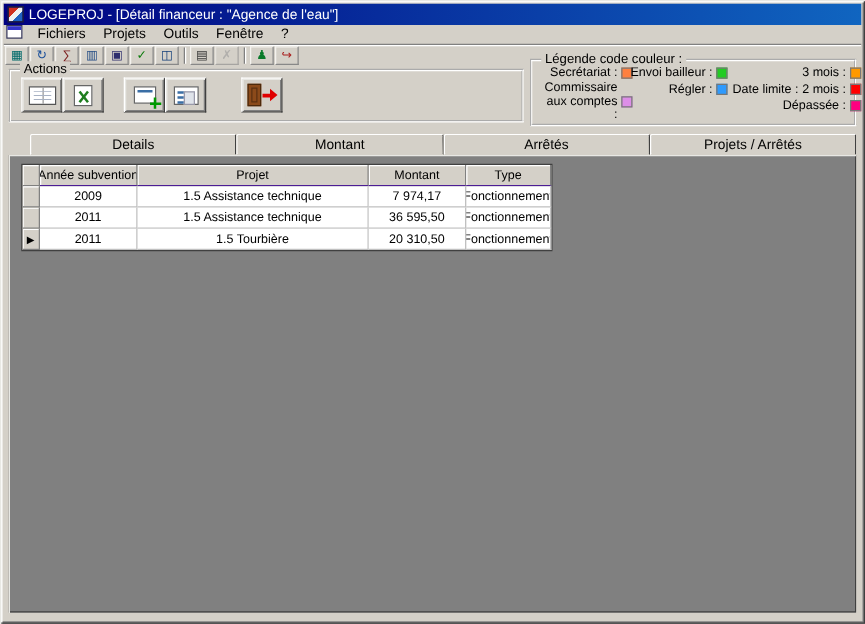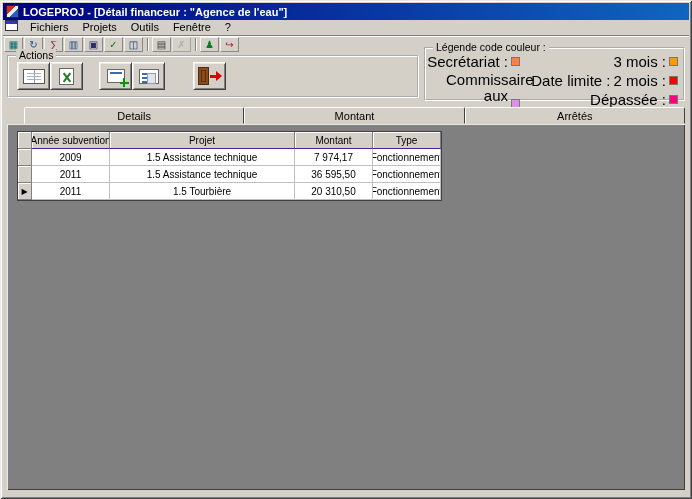--- a/index.html
+++ b/index.html
@@ -13,21 +13,21 @@
   }
 
   
   .titlebar {
     position:absolute; left:3px; top:3px; right:3px; height:17px;
     background:linear-gradient(90deg,#000080,#1065c0);
     display:flex; align-items:center; gap:4px; padding:0 3px;
   }
   .app-icon { width:13px; height:13px; flex:none; border:1px solid #223;
     background:linear-gradient(135deg,#d03020 0 38%,#f0f0f0 38% 62%,#2060c0 62%); }
-  .titlebar .title { color:#fff; font-size:11px; font-weight:bold; white-space:nowrap; }
+  .titlebar .title { color:#fff; font-size:11px; font-weight:normal; white-space:nowrap; }
 
   
   .menubar {
     position:absolute; left:3px; top:20px; right:3px; height:15px;
     display:flex; align-items:flex-start; font-size:11px; color:#000; padding-left:2px;
   }
   .mdi-icon { width:13px; height:11px; background:#fff; border:1px solid #335; position:relative; margin-right:5px; flex:none; }
   .mdi-icon::before { content:""; position:absolute; left:0; right:0; top:0; height:3px; background:#33c; }
   .menu-item { padding:1px 7px; cursor:default; }
 
@@ -86,21 +86,21 @@
   .ai-exit .shaft { position:absolute; left:13px; top:8px; width:6px; height:3px; background:#e00000; }
   .ai-exit .head { position:absolute; left:19px; top:4px; width:0; height:0;
     border-left:6px solid #e00000; border-top:5px solid transparent; border-bottom:5px solid transparent; }
 
   
   .legend-box { left:424px; top:47px; width:261px; height:54px; }
   .legend-cols { position:absolute; left:6px; right:5px; top:4px; bottom:3px; display:flex; }
   .lcol { display:flex; flex-direction:column; justify-content:flex-start; }
   .lcol1 { width:88px; } .lcol2 { width:80px; padding-right:4px; } .lcol3 { flex:1; }
   .lrow { display:flex; justify-content:flex-end; align-items:center; gap:3px; margin-bottom:2px; }
-  .llabel { font-size:15px; white-space:nowrap; color:#000; }
+  .llabel { font-size:10px; white-space:nowrap; color:#000; }
   .llabel.wrap { white-space:normal; width:62px; text-align:right; line-height:1.05; }
   .lsq { width:9px; height:9px; border:1px solid #777; flex:none; }
 
   
   .tabstrip { position:absolute; left:24px; right:7px; top:105px; height:19px; display:flex; align-items:flex-end; }
   .tab {
     flex:1; height:17px; background:#d4d0c8; font-size:11px; white-space:nowrap;
     display:flex; align-items:center; justify-content:center; cursor:pointer;
     border:1px solid; border-color:#fff #404040 transparent #fff;
     border-radius:2px 2px 0 0; overflow:hidden;
@@ -230,20 +230,30 @@
       <div class="lcol lcol1">
         <div class="lrow">
           <span class="llabel">Secrétariat :</span>
           <span class="lsq" style="background-color: rgb(255, 128, 64);"></span>
         </div>
         <div class="lrow">
           <span class="llabel wrap">Commissaire aux comptes :</span>
           <span class="lsq" style="background-color: rgb(221, 142, 232);"></span>
         </div>
       </div>
+      <div class="lcol lcol2">
+        <div class="lrow">
+          <span class="llabel">Envoi bailleur :</span>
+          <span class="lsq" style="background-color: rgb(34, 204, 34);"></span>
+        </div>
+        <div class="lrow">
+          <span class="llabel">Régler :</span>
+          <span class="lsq" style="background-color: rgb(46, 154, 254);"></span>
+        </div>
+      </div>
       <div class="lcol lcol3">
         <div class="lrow">
           <span class="llabel">3 mois :</span>
           <span class="lsq" style="background-color: rgb(255, 153, 0);"></span>
         </div>
         <div class="lrow">
           <span class="llabel">Date limite :</span>
           <span class="llabel">2 mois :</span>
           <span class="lsq" style="background-color: rgb(255, 0, 0);"></span>
         </div>
@@ -257,20 +267,23 @@
 
   <div class="tabstrip">
     <div class="tab">
         <span>Details</span>
       </div>
     <div class="tab">
         <span>Montant</span>
       </div>
     <div class="tab">
         <span>Arrêtés</span>
+      </div>
+    <div class="tab">
+        <span>Projets / Arrêtés</span>
       </div>
   </div>
 
   <div class="content">
     <div class="grid">
       <div class="g-row">
         <div class="g-headcell g-sel"></div>
         <div class="g-headcell">Année subvention</div>
         <div class="g-headcell">Projet</div>
         <div class="g-headcell">Montant</div>

